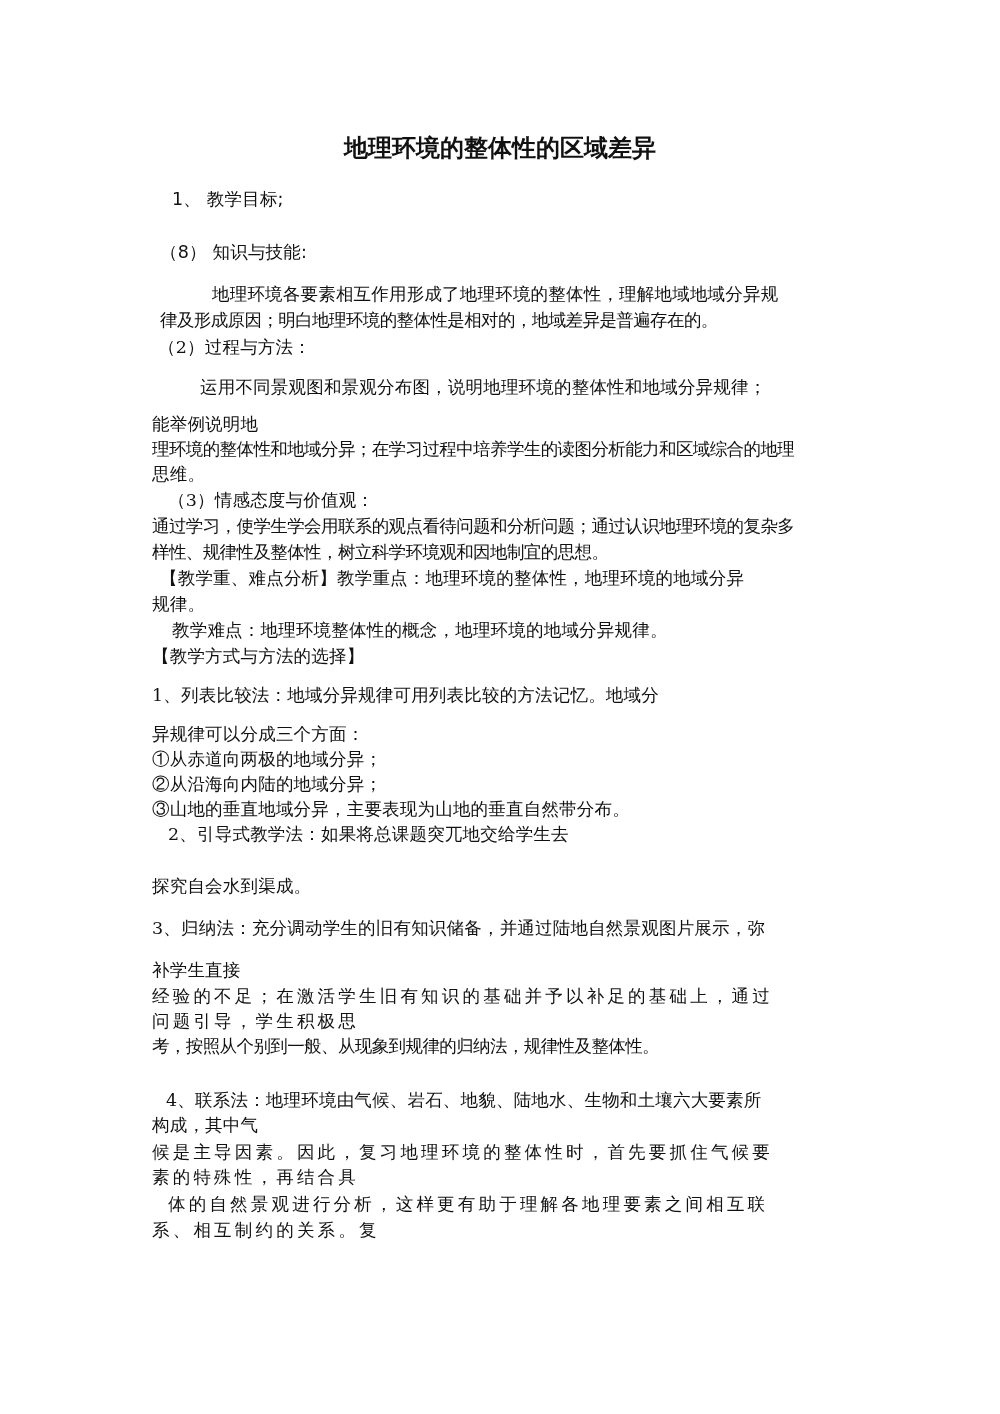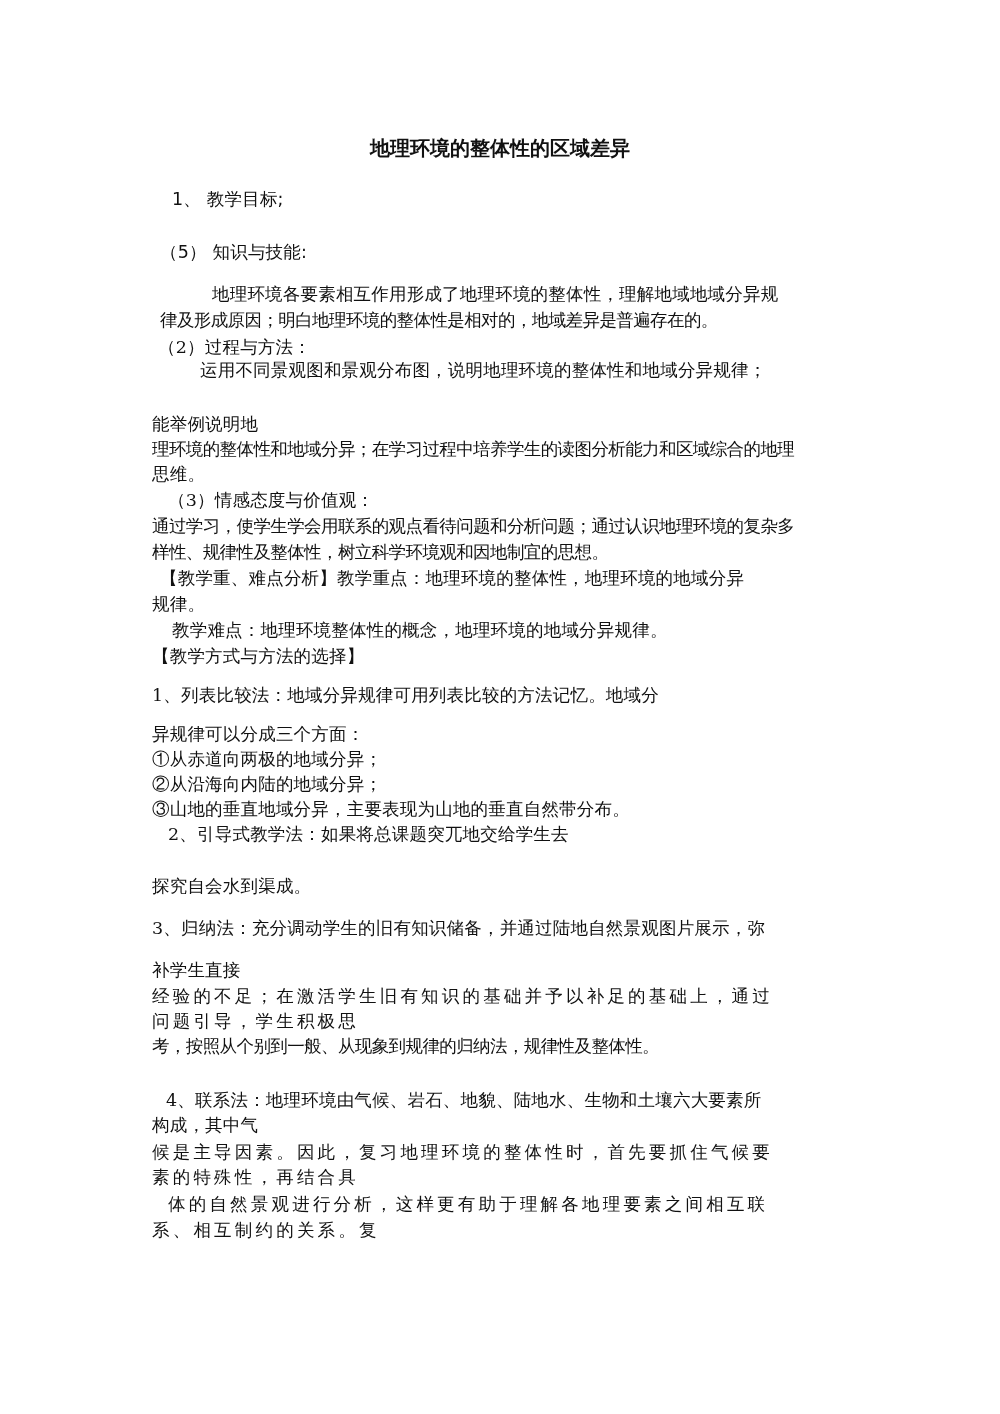--- a/index.html
+++ b/index.html
@@ -3,36 +3,36 @@
 <meta charset="utf-8">
 <style>
   html, body { margin: 0; padding: 0; background: #ffffff; }
   body { width: 1000px; height: 1414px; position: relative; overflow: hidden;
          font-family: "DejaVu Serif", "Liberation Serif", serif; color: #111; }
   .page { position: absolute; left: 0; top: 0; width: 1000px; height: 1414px; }
   .ln { position: absolute; left: 152px; font-size: 17.5px; line-height: 24px; white-space: nowrap; letter-spacing: 0.2px; }
   .sans { font-family: "DejaVu Sans", "Liberation Sans", sans-serif; }
   .title { position: absolute; left: 0; width: 1000px; top: 132px; text-align: center;
            font-family: "DejaVu Sans", "Liberation Sans", sans-serif; font-weight: bold;
-           font-size: 20px; line-height: 32px; }
+           font-size: 24px; line-height: 32px; }
   .wide { letter-spacing: 3.2px; }
   .cond { letter-spacing: -0.6px; }
 </style>
 </head>
 <body>
 
 <div class="page">
   <div class="title">地理环境的整体性的区域差异</div>
 
   <div class="ln sans" style="top:187px;margin-left:20px;">1、 教学目标;</div>
-  <div class="ln sans" style="top:240px;left:160px;">（5） 知识与技能:</div>
+  <div class="ln sans" style="top:240px;left:160px;">（8） 知识与技能:</div>
   <div class="ln" style="top:282px;left:212px;">地理环境各要素相互作用形成了地理环境的整体性，理解地域地域分异规</div>
   <div class="ln cond" style="top:308px;left:160px;">律及形成原因；明白地理环境的整体性是相对的，地域差异是普遍存在的。</div>
   <div class="ln" style="top:335px;left:158px;">（2）过程与方法：</div>
-  <div class="ln" style="top:358px;left:200px;">运用不同景观图和景观分布图，说明地理环境的整体性和地域分异规律；</div>
+  <div class="ln" style="top:375px;left:200px;">运用不同景观图和景观分布图，说明地理环境的整体性和地域分异规律；</div>
   <div class="ln" style="top:412px;">能举例说明地</div>
   <div class="ln cond" style="top:437px;">理环境的整体性和地域分异；在学习过程中培养学生的读图分析能力和区域综合的地理</div>
   <div class="ln" style="top:462px;">思维。</div>
   <div class="ln" style="top:488px;left:168px;">（3）情感态度与价值观：</div>
   <div class="ln cond" style="top:514px;">通过学习，使学生学会用联系的观点看待问题和分析问题；通过认识地理环境的复杂多</div>
   <div class="ln cond" style="top:540px;">样性、规律性及整体性，树立科学环境观和因地制宜的思想。</div>
   <div class="ln" style="top:566px;left:160px;">【教学重、难点分析】教学重点：地理环境的整体性，地理环境的地域分异</div>
   <div class="ln" style="top:592px;">规律。</div>
   <div class="ln" style="top:618px;left:172px;">教学难点：地理环境整体性的概念，地理环境的地域分异规律。</div>
   <div class="ln" style="top:644px;">【教学方式与方法的选择】</div>

